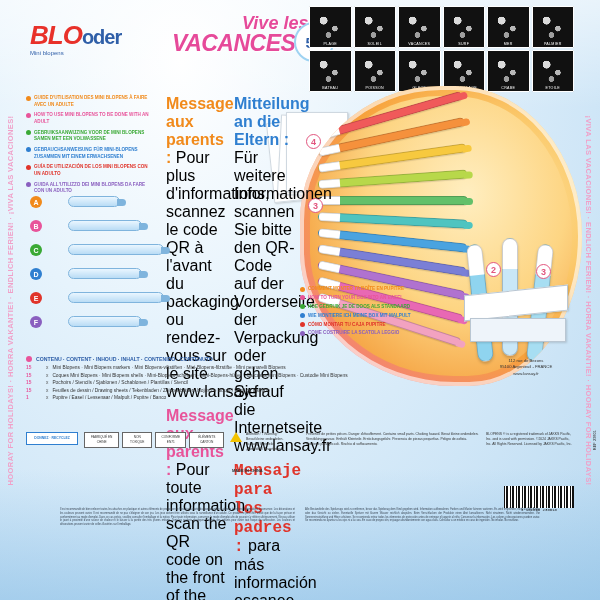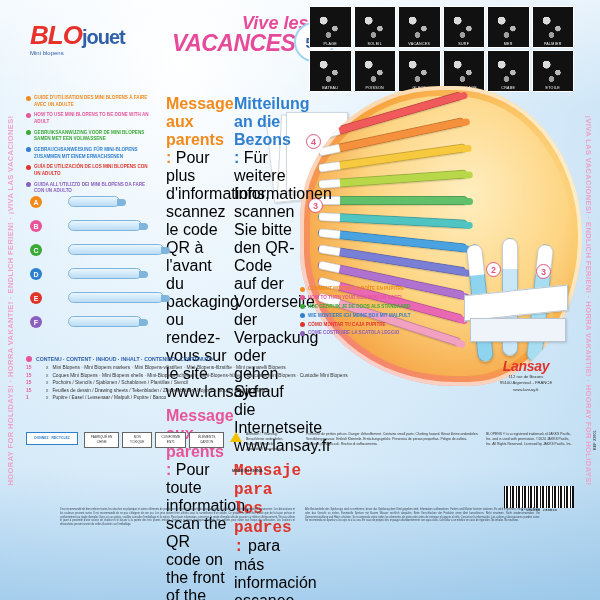--- a/index.html
+++ b/index.html
@@ -272,21 +272,21 @@
 
   <div class="side-title side-left">
     <span>HOORAY FOR HOLIDAYS! · HORRA VAKANTIE! · ENDLICH FERIEN! · ¡VIVA LAS VACACIONES!</span>
   </div>
   <div class="side-title side-right">
     <span>¡VIVA LAS VACACIONES! · ENDLICH FERIEN! · HORRA VAKANTIE! · HOORAY FOR HOLIDAYS!</span>
   </div>
 
   <div class="topband">
     <div class="logo">
-      <span class="b">BLO</span><span class="pens">jouet</span>
+      <span class="b">BLO</span><span class="pens">oder</span>
     </div>
     <div class="logo-sub">Mini blopens</div>
 
     <div class="vive">
       <span>Vive les</span>
       <span class="big">VACANCES !</span>
     </div>
 
     <div class="age">
       <span>5+</span>
@@ -434,21 +434,21 @@
       </div>
       <div class="note o-pnk">
         <span class="t">Message aux parents :</span>
         <span>Pour toute information, scan the QR code on the front of the packaging or visit the Lansay website at www.lansay.fr</span>
       </div>
 
     </div>
 
     <div class="col3">
       <div class="note o-blu">
-        <span class="t">Mitteilung an die Bezons :</span>
+        <span class="t">Mitteilung an die Eltern :</span>
         <span>Für weitere Informationen scannen Sie bitte den QR-Code auf der Vorderseite der Verpackung oder gehen Sie auf die Internetseite www.lansay.fr</span>
       </div>
       <div class="note o-red">
         <span class="t">Mensaje para los padres :</span>
         <span>para más información escanee el código QR que se encuentra en la parte delantera del embalaje o visite la página web www.lansay.fr</span>
       </div>
 
     </div>
   </div>
 
@@ -538,21 +538,20 @@
       <span class="x">x</span>
       <span class="desc">Feuilles de dessin / Drawing sheets / Tekenbladen / Zeichenblätter / Hojas de dibujo / Fogli da disegno</span>
     </div>
     <div class="crow">
       <span class="qty">1</span>
       <span class="x">x</span>
       <span class="desc">Pupitre / Easel / Lessenaar / Malpult / Pupitre / Banco</span>
     </div>
 
     <div class="lansay">
-      <div class="name">Lansay</div>
       <div class="addr">
         <div>112 rue de Bezons</div>
         <div>95100 Argenteuil - FRANCE</div>
         <div>www.lansay.fr</div>
       </div>
     </div>
   </div>
 
   <div class="legal">
     <div class="legal-cols">

